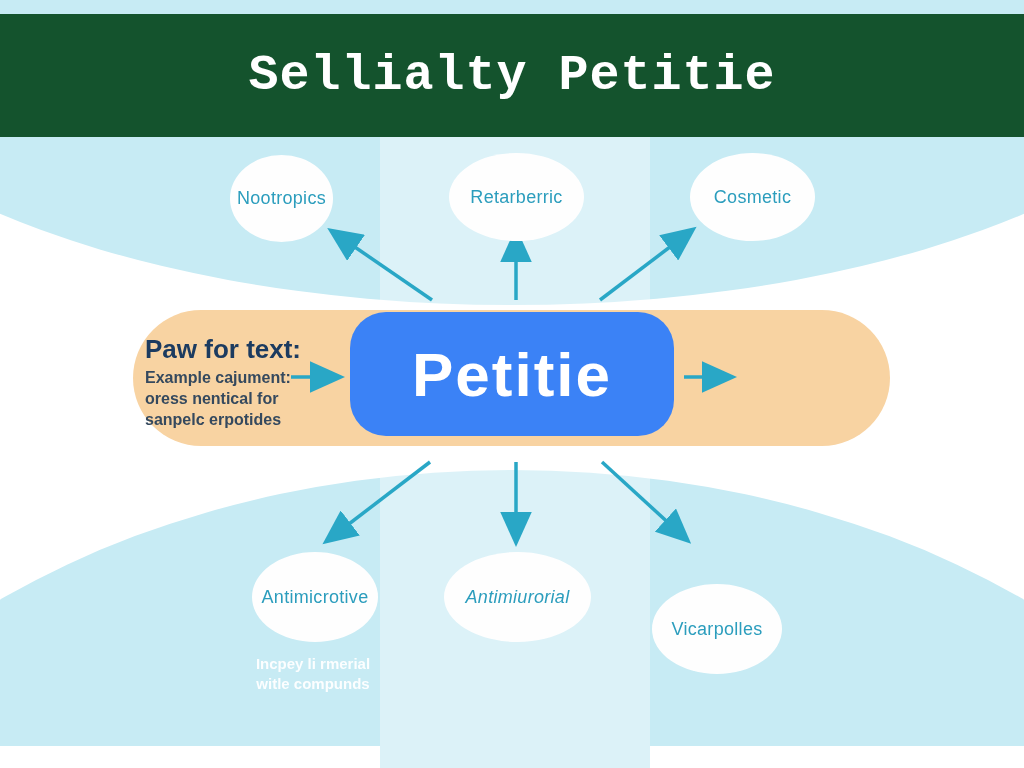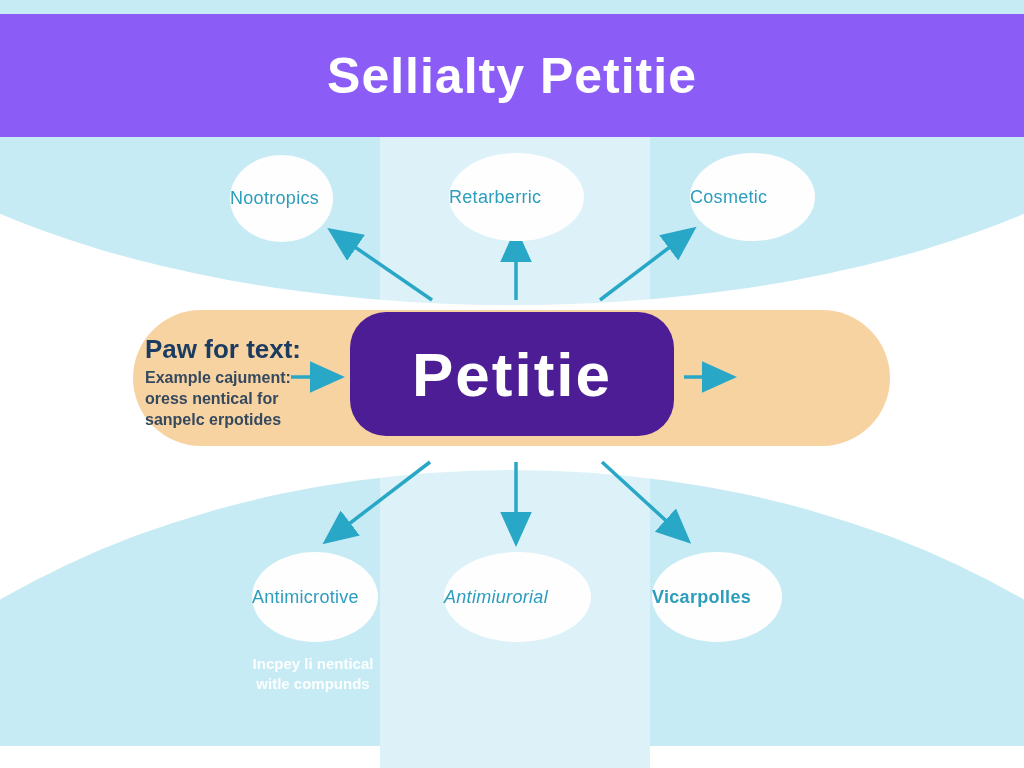--- a/index.html
+++ b/index.html
@@ -3,21 +3,21 @@
 <meta charset="utf-8">
 <style>
   html,body{margin:0;padding:0;background:#ffffff;}
   #stage{
     position:relative;width:1024px;height:768px;overflow:hidden;
     background:#ffffff;font-family:"Liberation Sans","DejaVu Sans",sans-serif;
   }
   
   .header-band{
     position:absolute;left:0;top:14px;width:1024px;height:123px;
-    background:#8b5cf6;z-index:1;display:flex;align-items:center;justify-content:center;
+    background:#14532d;z-index:1;display:flex;align-items:center;justify-content:center;font-family:Liberation Mono, monospace;
   }
   .page-title{
     color:#ffffff;font-size:50px;font-weight:bold;letter-spacing:1px;margin:0;
   }
   .arc{position:absolute;background:#c7ebf4;border-radius:50%;z-index:1;}
   .arc-top{left:-230px;top:-355px;width:1484px;height:660px;}
   .arc-bottom{left:-288px;top:470px;width:1600px;height:1120px;}
   .bottom-strip{position:absolute;top:746px;height:22px;background:#ffffff;z-index:3;}
   .bottom-strip.left{left:0;width:380px;}
   .bottom-strip.right{left:650px;width:374px;}
@@ -27,31 +27,31 @@
   }
   
   .arrows{position:absolute;left:0;top:0;z-index:5;}
   
   .orange-band{
     position:absolute;left:133px;top:310px;width:757px;height:136px;
     background:#f8d3a2;border-radius:68px;z-index:4;
   }
   .center-box{
     position:absolute;left:350px;top:312px;width:324px;height:124px;
-    background:#4c1d95;border-radius:36px;z-index:5;
+    background:#3b82f6;border-radius:36px;z-index:5;
     display:flex;align-items:center;justify-content:center;
   }
   .center-label{color:#ffffff;font-size:62px;font-weight:bold;letter-spacing:2px;}
   .note{position:absolute;left:145px;top:334px;width:190px;z-index:6;}
   .note-heading{color:#1c3b60;font-size:26px;font-weight:bold;margin-bottom:2px;}
   .note-line{color:#35495e;font-size:16px;line-height:21px;font-weight:bold;}
   
   .node{
     position:absolute;background:#fefefe;border-radius:50%;z-index:6;
-    display:flex;align-items:center;justify-content:flex-start;
+    display:flex;align-items:center;justify-content:center;
   }
   .node-label{color:#2b9dbd;font-size:18px;letter-spacing:0.3px;white-space:nowrap;}
   .sub-text{
     position:absolute;z-index:6;text-align:center;
     color:rgba(255,255,255,0.95);font-size:15px;font-weight:bold;line-height:20px;
     width:200px;
   }
 </style>
 </head>
 <body>
@@ -106,22 +106,22 @@
   <div class="node" style="left:690px;top:153px;width:125px;height:88px;">
     <span class="node-label">Cosmetic</span>
   </div>
 
   <div class="node" style="left:252px;top:552px;width:126px;height:90px;">
     <span class="node-label">Antimicrotive</span>
   </div>
   <div class="node" style="left:444px;top:552px;width:147px;height:90px;font-style:italic;">
     <span class="node-label">Antimiurorial</span>
   </div>
-  <div class="node" style="left:652px;top:552px;width:130px;height:90px;font-weight:bold;">
+  <div class="node" style="left:652px;top:584px;width:130px;height:90px;">
     <span class="node-label">Vicarpolles</span>
   </div>
 
   <div class="sub-text" style="left:213px;top:654px;">
-    <span>Incpey li nentical</span><br>
+    <span>Incpey li rmerial</span><br>
     <span>witle compunds</span>
   </div>
 
 </div>
 
 </body></html>

